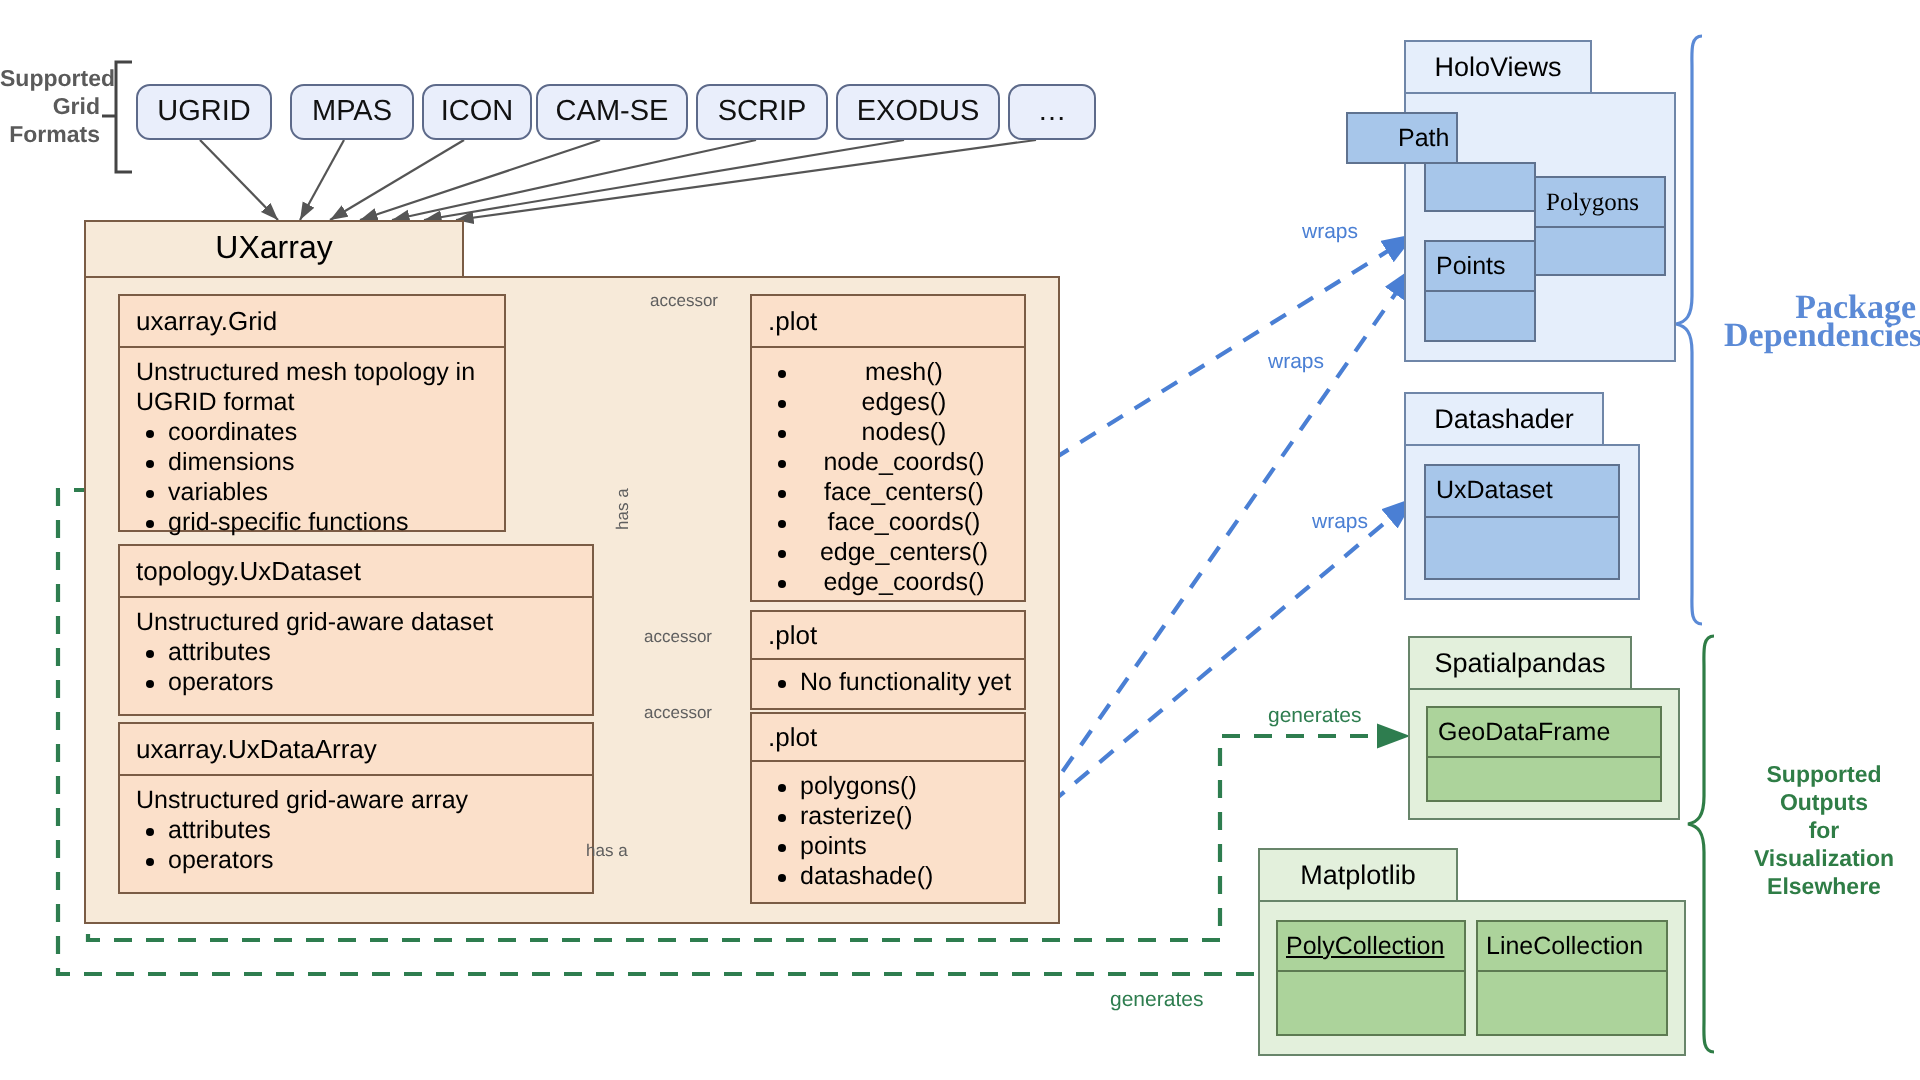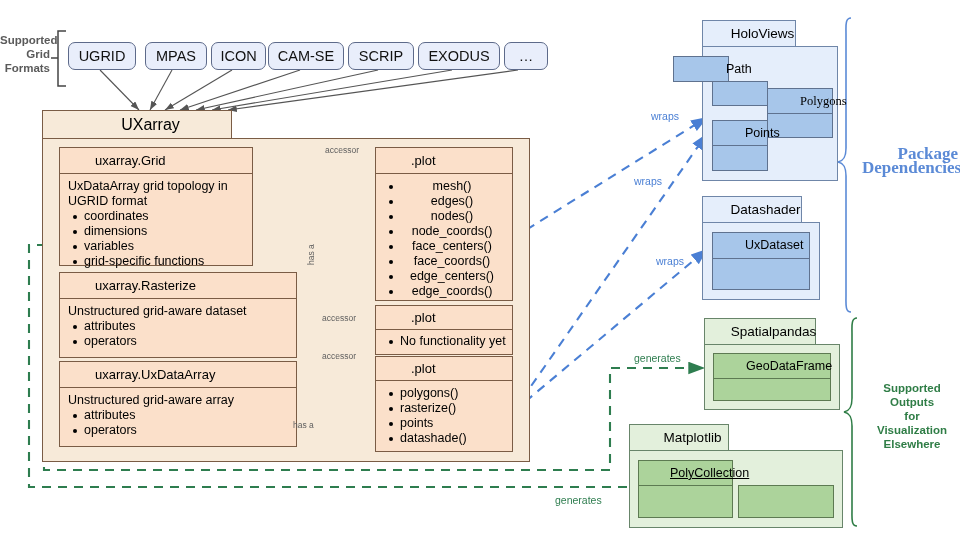--- a/index.html
+++ b/index.html
@@ -13,21 +13,21 @@
 
   
   .box{border:1px solid #666666;box-sizing:border-box;}
   .orange{background:#fbe0ca;border-color:#7a5c45;}
   .orange-pale{background:#f7ead9;border-color:#7a5c45;}
   .blue-pale{background:#e5eefb;border-color:#6f86a8;}
   .blue-mid{background:#a7c6ea;border-color:#5f728f;}
   .green-pale{background:#e3f0dc;border-color:#68856a;}
   .green-mid{background:#acd39b;border-color:#5d7a52;}
 
-  .hdr{font-size:13px;line-height:1;display:flex;align-items:center;padding:0 8px;margin-left:27px;}
+  .hdr{font-size:13px;line-height:1;display:flex;align-items:center;padding:0 8px;}
   .hdr.ctr{justify-content:center;}
 
   .body{font-size:12.5px;line-height:15px;padding:5px 8px 4px 8px;}
   .body .ln{white-space:nowrap;}
   .body ul{margin:0;padding:0 0 0 16px;list-style:none;}
   .body li{position:relative;white-space:nowrap;}
   .body li:before{content:"";position:absolute;left:-11px;top:6px;width:4px;height:4px;
     border-radius:50%;background:#000;}
 
   
@@ -148,33 +148,33 @@
   <div class="abs box orange-pale" style="left:42px;top:110px;width:190px;height:29px;">
     <div class="hdr ctr" style="height:100%;font-size:16px;">UXarray</div>
   </div>
   <div class="abs box orange-pale" style="left:42px;top:138px;width:488px;height:324px;"></div>
 
   <div class="abs box orange" style="left:59px;top:147px;width:194px;height:27px;">
     <div class="hdr" style="height:100%;">uxarray.Grid</div>
   </div>
   <div class="abs box orange" style="left:59px;top:173px;width:194px;height:93px;">
     <div class="body">
-      <div class="ln">UxDataArray grid topology in</div>
+      <div class="ln">Unstructured mesh topology in</div>
       <div class="ln">UGRID format</div>
       <ul>
         <li>coordinates</li>
         <li>dimensions</li>
         <li>variables</li>
         <li>grid-specific functions</li>
       </ul>
     </div>
   </div>
 
   <div class="abs box orange" style="left:59px;top:272px;width:238px;height:27px;">
-    <div class="hdr" style="height:100%;">uxarray.Rasterize</div>
+    <div class="hdr" style="height:100%;">topology.UxDataset</div>
   </div>
   <div class="abs box orange" style="left:59px;top:298px;width:238px;height:60px;">
     <div class="body">
       <div class="ln">Unstructured grid-aware dataset</div>
       <ul>
         <li>attributes</li>
         <li>operators</li>
       </ul>
     </div>
   </div>
@@ -281,20 +281,23 @@
   <div class="abs box green-mid" style="left:713px;top:378px;width:118px;height:23px;"></div>
 
   <div class="abs box green-pale" style="left:629px;top:424px;width:100px;height:27px;">
     <div class="hdr ctr" style="height:100%;font-size:13.5px;">Matplotlib</div>
   </div>
   <div class="abs box green-pale" style="left:629px;top:450px;width:214px;height:78px;"></div>
   <div class="abs box green-mid" style="left:638px;top:460px;width:95px;height:26px;">
     <div class="hdr" style="height:100%;font-size:12.5px;padding:0 4px;text-decoration:underline;">PolyCollection</div>
   </div>
   <div class="abs box green-mid" style="left:638px;top:485px;width:95px;height:33px;"></div>
+  <div class="abs box green-mid" style="left:738px;top:460px;width:96px;height:26px;">
+    <div class="hdr" style="height:100%;font-size:12.5px;padding:0 4px;">LineCollection</div>
+  </div>
   <div class="abs box green-mid" style="left:738px;top:485px;width:96px;height:33px;"></div>
 
   <div class="abs lbl-wraps" style="left:651px;top:110px;">wraps</div>
   <div class="abs lbl-wraps" style="left:634px;top:175px;">wraps</div>
   <div class="abs lbl-wraps" style="left:656px;top:255px;">wraps</div>
 
   <div class="abs lbl-gen" style="left:634px;top:352px;">generates</div>
   <div class="abs lbl-gen" style="left:555px;top:494px;">generates</div>
 
   <div class="abs grp-blue" style="left:862px;top:147px;width:96px;">

